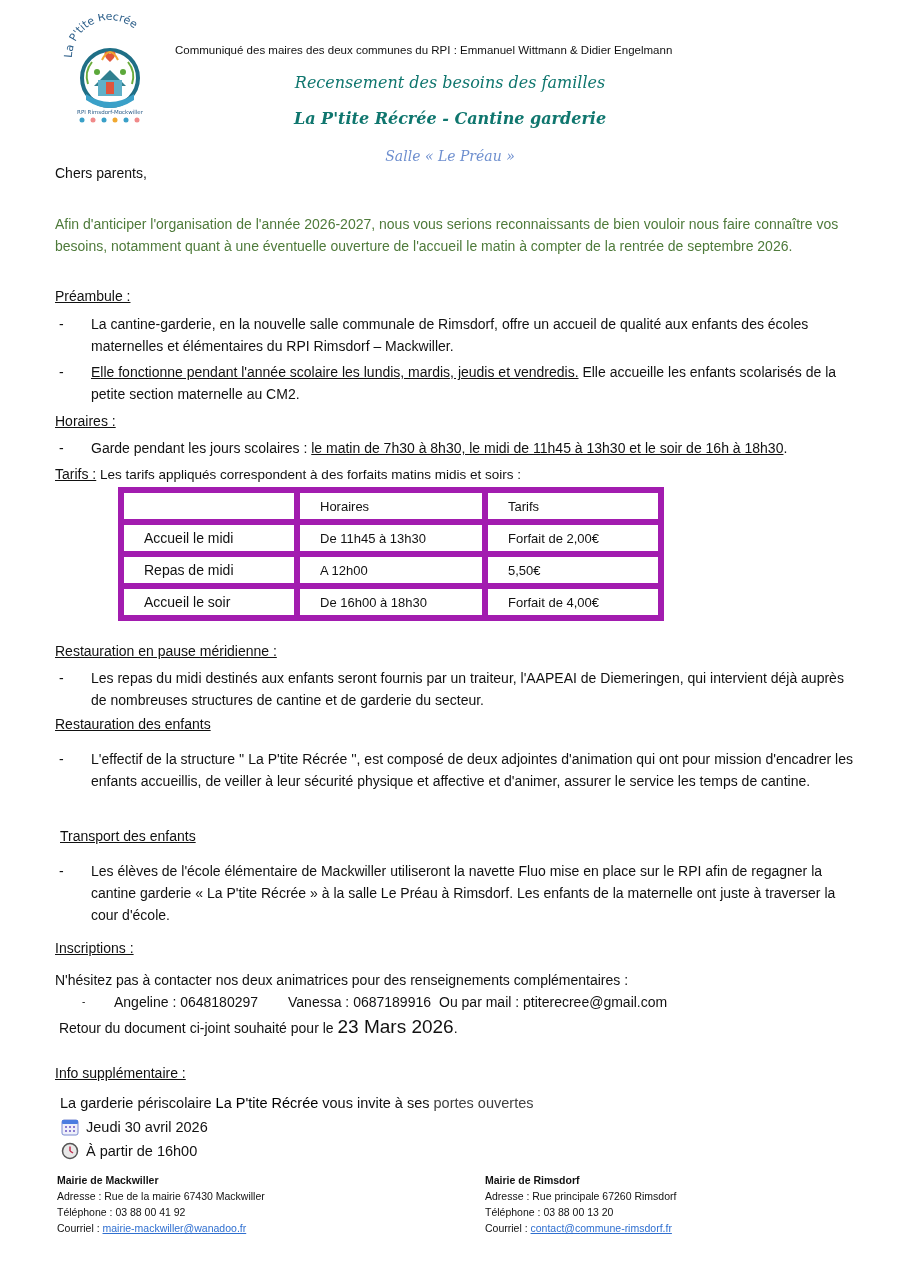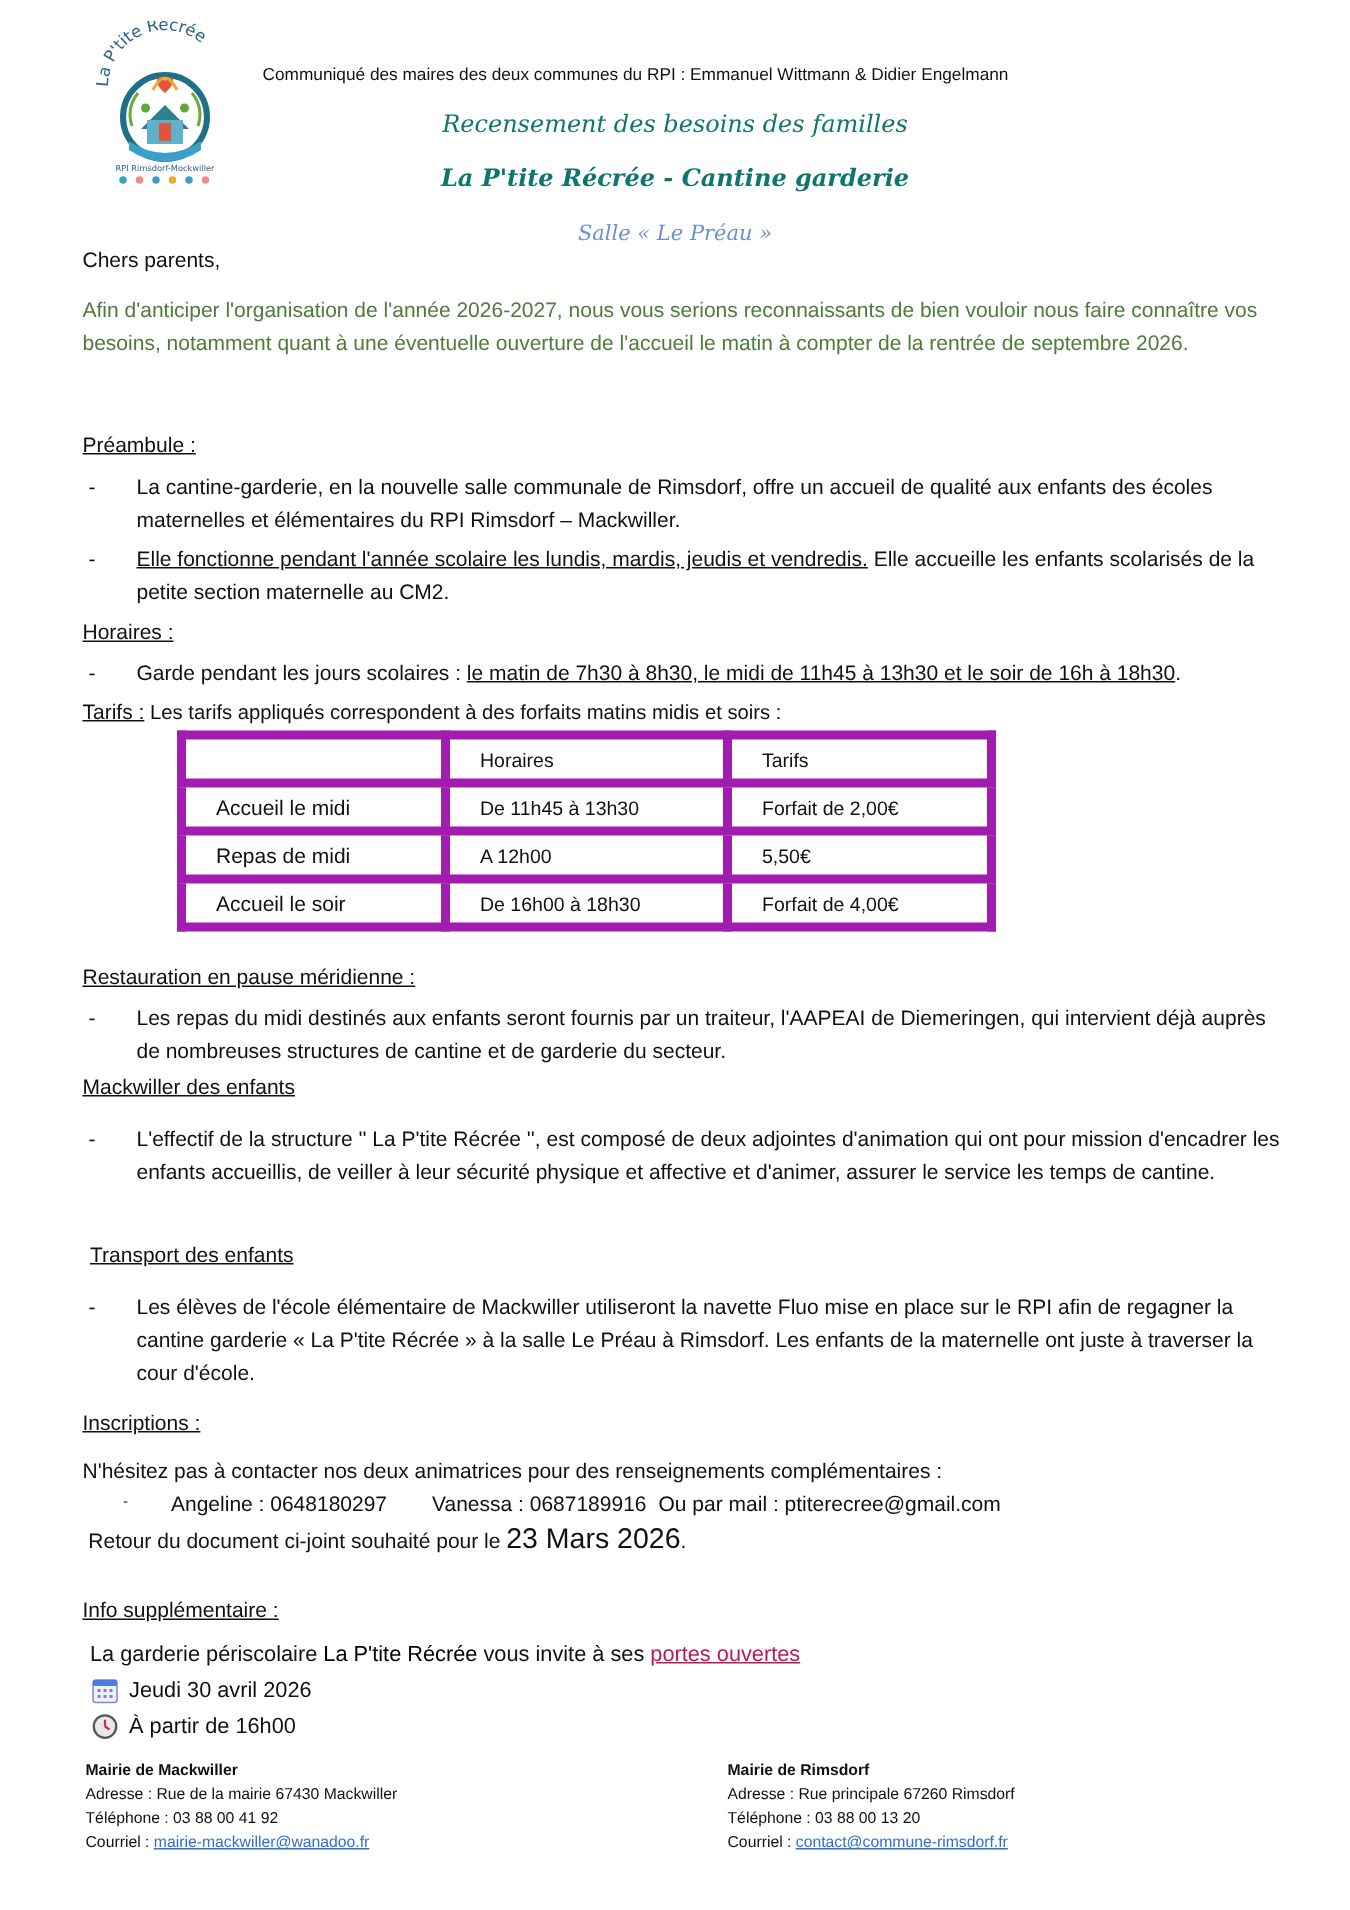--- a/index.html
+++ b/index.html
@@ -8,21 +8,21 @@
   .abs { position:absolute; }
   .logo { left:62px; top:14px; width:96px; height:112px; }
   .header-line { left:175px; top:44px; font-size:11.5px; color:#111; white-space:nowrap; }
   .title { left:0; width:900px; text-align:center; color:#0f766e;
            font-family:"DejaVu Serif", serif; font-style:italic; }
   .t1 { top:73px; font-size:16px; }
   .t2 { top:109px; font-size:16px; font-weight:bold; }
   .t3 { top:148px; font-size:14px; color:#6e8fcf; }
   .body-text { font-size:14px; line-height:22px; }
   .greeting { left:55px; top:162px; }
-  .intro { left:55px; top:195px; width:800px; color:#4e7a3a; }
+  .intro { left:55px; top:213px; width:800px; color:#4e7a3a; }
   .section-h { font-size:14px; text-decoration:underline; }
   .bullet { display:flex; font-size:14px; line-height:22px; }
   .bullet .dash { width:32px; flex:none; padding-left:4px; }
   .bullet .txt { flex:1; }
   .u { text-decoration:underline; }
   table.tarifs { border-collapse:collapse; font-size:13px; }
   table.tarifs td { border:6px solid #a21caf; height:26px; padding:0 0 0 20px; }
   table.tarifs td.c1 { width:150px; font-size:14px; }
   table.tarifs td.c2 { width:162px; }
   table.tarifs td.c3 { width:150px; }
@@ -123,21 +123,21 @@
 </div>
 
 <div class="abs section-h" style="left:55px; top:643px;">Restauration en pause méridienne :</div>
 <div class="abs" style="left:55px; top:667px; width:800px;">
   <div class="bullet">
     <span class="dash">-</span>
     <span class="txt">Les repas du midi destinés aux enfants seront fournis par un traiteur, l'AAPEAI de Diemeringen, qui intervient déjà auprès de nombreuses structures de cantine et de garderie du secteur.</span>
   </div>
 </div>
 
-<div class="abs section-h" style="left:55px; top:716px;">Mackwiller des enfants</div>
+<div class="abs section-h" style="left:55px; top:716px;">Restauration des enfants</div>
 <div class="abs" style="left:55px; top:748px; width:800px;">
   <div class="bullet">
     <span class="dash">-</span>
     <span class="txt">L'effectif de la structure '' La P'tite Récrée '', est composé de deux adjointes d'animation qui ont pour mission d'encadrer les enfants accueillis, de veiller à leur sécurité physique et affective et d'animer, assurer le service les temps de cantine.</span>
   </div>
 </div>
 
 <div class="abs section-h" style="left:60px; top:828px;">Transport des enfants</div>
 <div class="abs" style="left:55px; top:860px; width:800px;">
   <div class="bullet">
@@ -152,21 +152,21 @@
   <span style="width:32px; font-size:10px;">-</span>
   <span>Angeline : 0648180297</span>
   <span style="width:30px;"></span>
   <span>Vanessa : 0687189916</span>
   <span style="width:8px;"></span>
   <span>Ou par mail : ptiterecree@gmail.com</span>
 </div>
 <div class="abs" style="left:55px; top:1014px; font-size:14px; line-height:26px; white-space:pre;"><span> Retour du document ci-joint souhaité pour le </span><span class="big">23 Mars 2026</span><span>.</span></div>
 
 <div class="abs section-h" style="left:55px; top:1065px;">Info supplémentaire :</div>
-<div class="abs" style="left:60px; top:1095px; font-size:14.5px; white-space:pre;"><span>La garderie périscolaire </span><span style="color:#000;">La P'tite Récrée</span><span> vous invite à ses </span><span style="color:#be185d;text-decoration:underline;">portes ouvertes</span></div>
+<div class="abs" style="left:60px; top:1095px; font-size:14.5px; white-space:pre;"><span>La garderie périscolaire </span><span style="color:#000;">La P'tite Récrée</span><span> vous invite à ses </span><span style="color:#404040;">portes ouvertes</span></div>
 <div class="abs icon-row" style="left:61px; top:1118px;">
   <svg width="18" height="18" viewBox="0 0 18 18" style="margin-right:7px;">
     <rect x="1" y="2" width="16" height="15" rx="2" fill="#eef0fa" stroke="#7a8ad0"></rect>
     <rect x="1" y="2" width="16" height="4" rx="1" fill="#4a7de0"></rect>
     <g fill="#8a7ad0">
         <rect x="4" y="8" width="2" height="2"></rect>
         <rect x="8" y="8" width="2" height="2"></rect>
         <rect x="12" y="8" width="2" height="2"></rect>
         <rect x="4" y="12" width="2" height="2"></rect>
         <rect x="8" y="12" width="2" height="2"></rect>

